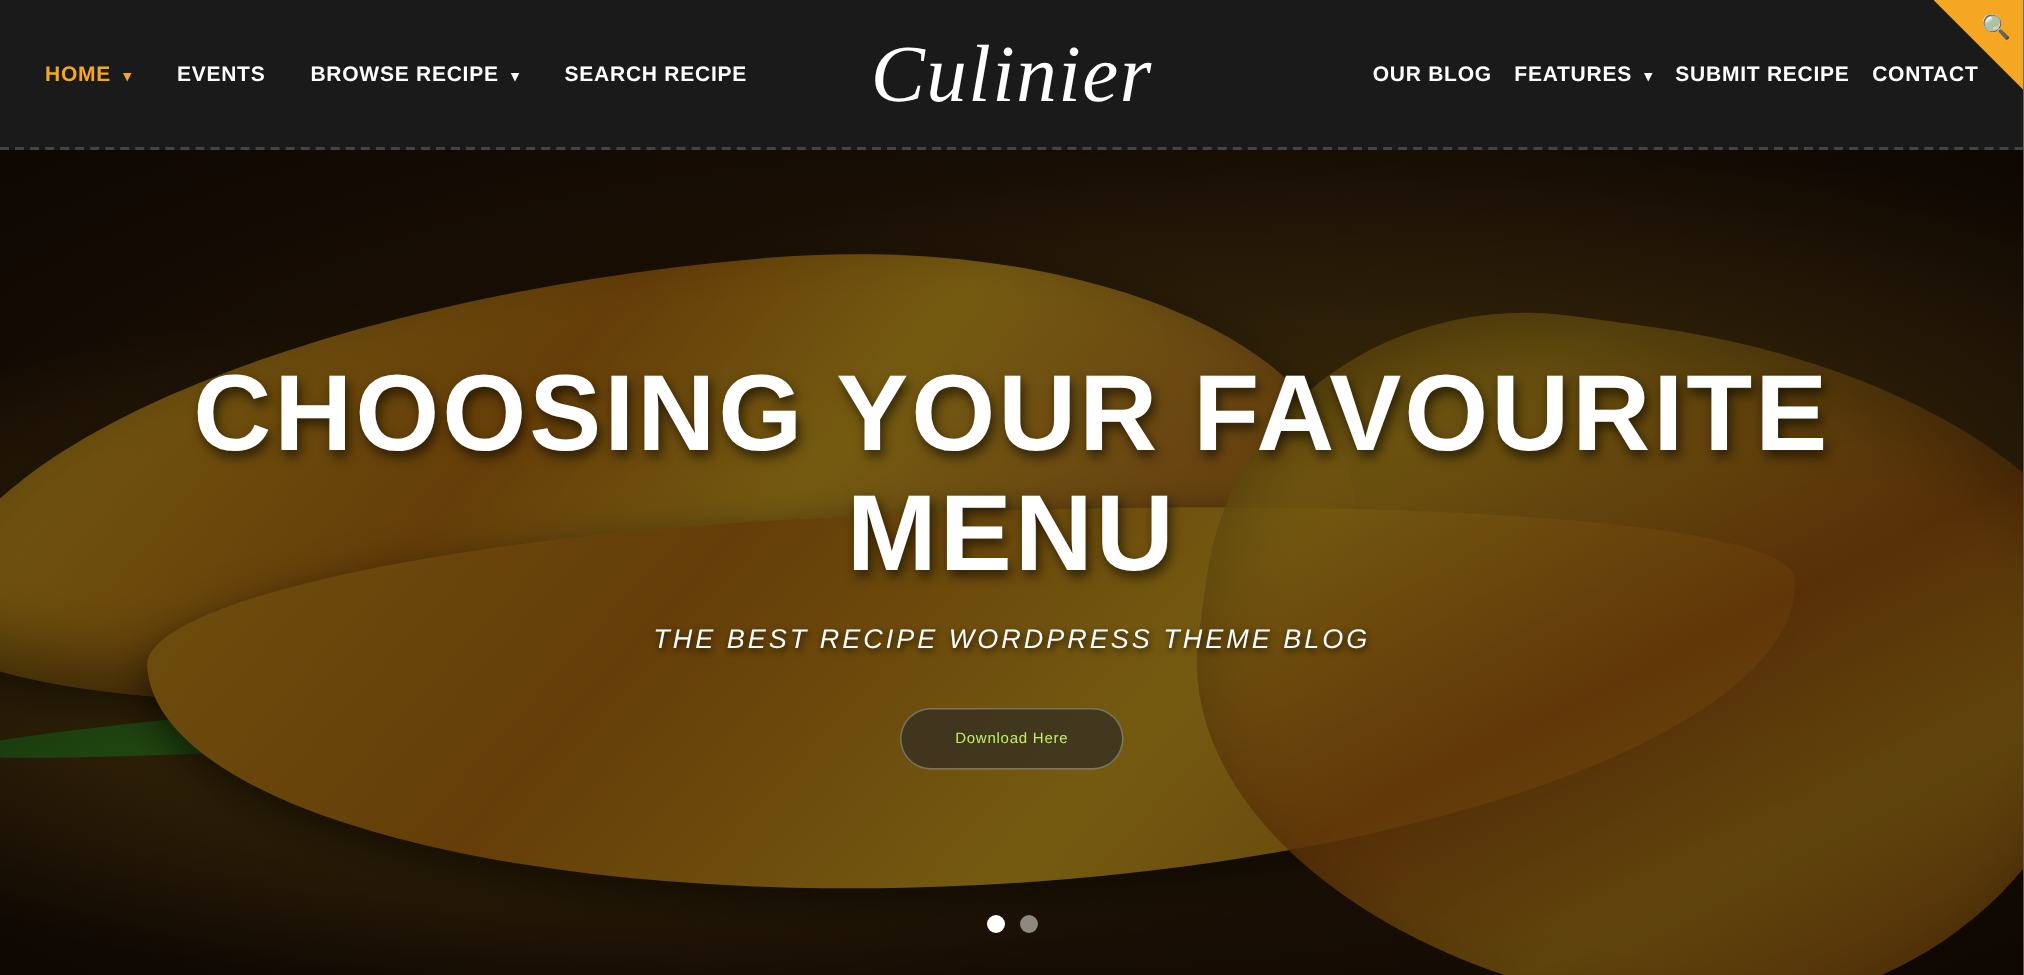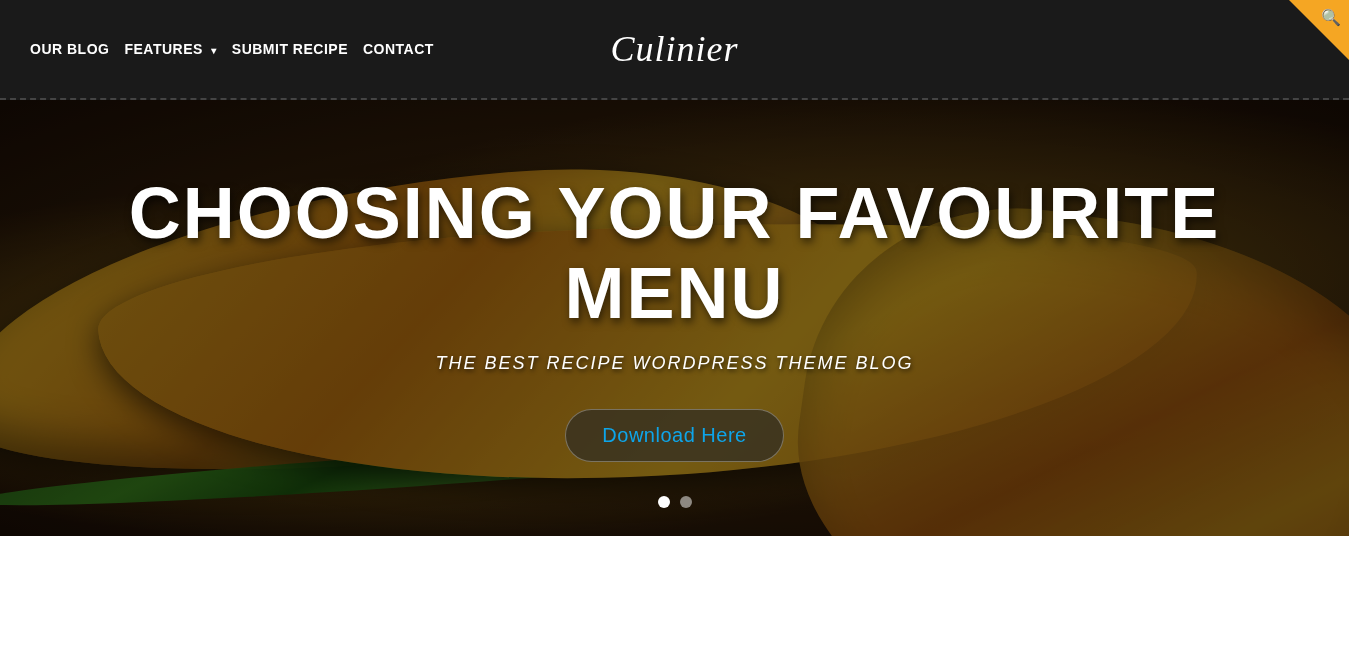--- a/index.html
+++ b/index.html
@@ -44,21 +44,21 @@
     }
     .logo-container {
       position: absolute;
       left: 50%;
       transform: translateX(-50%);
       display: flex;
       align-items: center;
     }
     .logo-text {
       font-family: 'Georgia', cursive;
-      font-size: 36px;
+      font-size: 54px;
       color: #fff;
       font-style: italic;
       font-weight: 400;
       letter-spacing: 1px;
     }
     .search-corner {
       position: absolute;
       top: 0;
       right: 0;
       width: 60px;
@@ -76,21 +76,21 @@
       font-size: 16px;
       position: absolute;
       top: 8px;
       right: 8px;
     }
 
     
     .hero {
       position: relative;
       width: 1349px;
-      height: 436px;
+      height: 550px;
       overflow: hidden;
       background-color: #2a1a0a;
     }
     .hero-bg {
       position: absolute;
       top: 0; left: 0;
       width: 100%; height: 100%;
       background: 
         radial-gradient(ellipse at 30% 60%, #8B6914 0%, transparent 50%),
         radial-gradient(ellipse at 70% 40%, #6B4F12 0%, transparent 50%),
@@ -177,25 +177,25 @@
     .hero-subtitle {
       font-size: 18px;
       color: #fff;
       font-style: italic;
       letter-spacing: 2px;
       text-shadow: 1px 2px 4px rgba(0,0,0,0.7);
       margin-bottom: 35px;
     }
     .hero-btn {
       background: rgba(50, 45, 35, 0.75);
-      color: #0ea5e9;
+      color: #bef264;
       border: 1px solid rgba(255,255,255,0.3);
       padding: 14px 36px;
       border-radius: 30px;
-      font-size: 20px;
+      font-size: 10px;
       cursor: pointer;
       letter-spacing: 0.5px;
     }
 
     
     .slider-dots {
       position: absolute;
       bottom: 28px;
       left: 50%;
       transform: translateX(-50%);
@@ -209,20 +209,30 @@
       background: rgba(255,255,255,0.5);
     }
     .dot.active {
       background: #fff;
     }
   </style>
 </head>
 <body>
 
 <nav class="navbar">
+  <div class="nav-left">
+    <span class="nav-item active">
+      HOME <span class="arrow">▾</span>
+    </span>
+    <span class="nav-item">EVENTS</span>
+    <span class="nav-item">
+      BROWSE RECIPE <span class="arrow">▾</span>
+    </span>
+    <span class="nav-item">SEARCH RECIPE</span>
+  </div>
 
   <div class="logo-container">
     <span class="logo-text">Culinier</span>
   </div>
 
   <div class="nav-right">
     <span class="nav-item">OUR BLOG</span>
     <span class="nav-item">
       FEATURES <span class="arrow">▾</span>
     </span>

